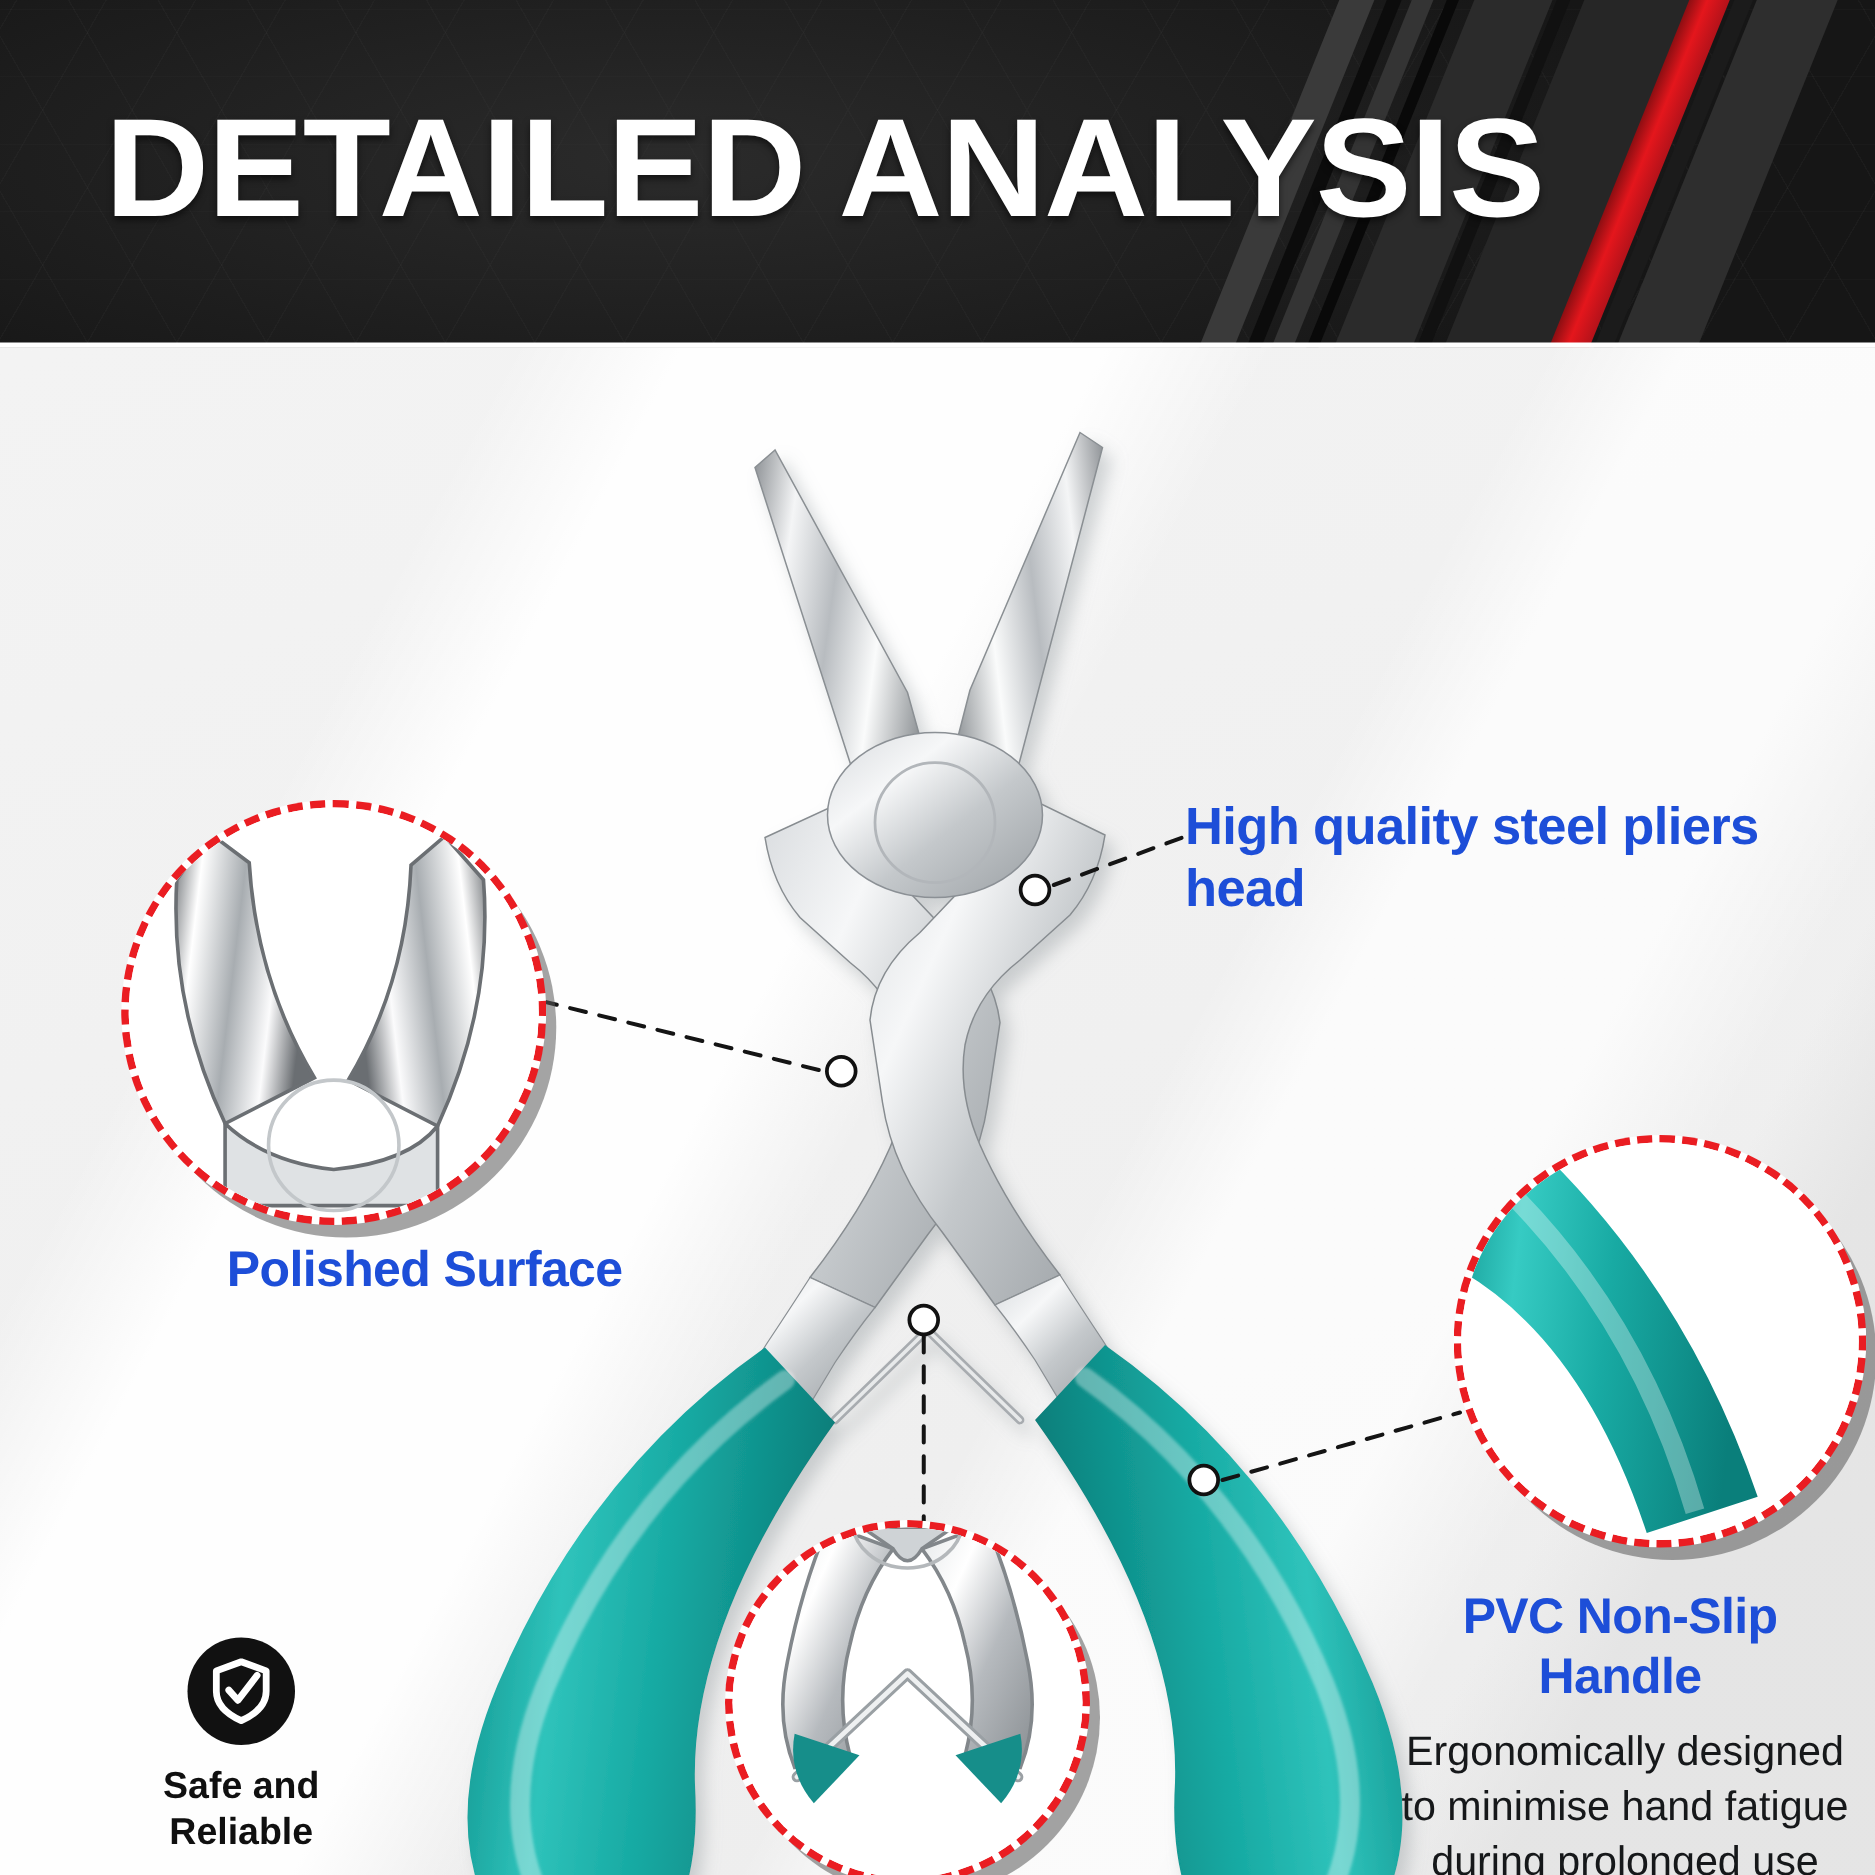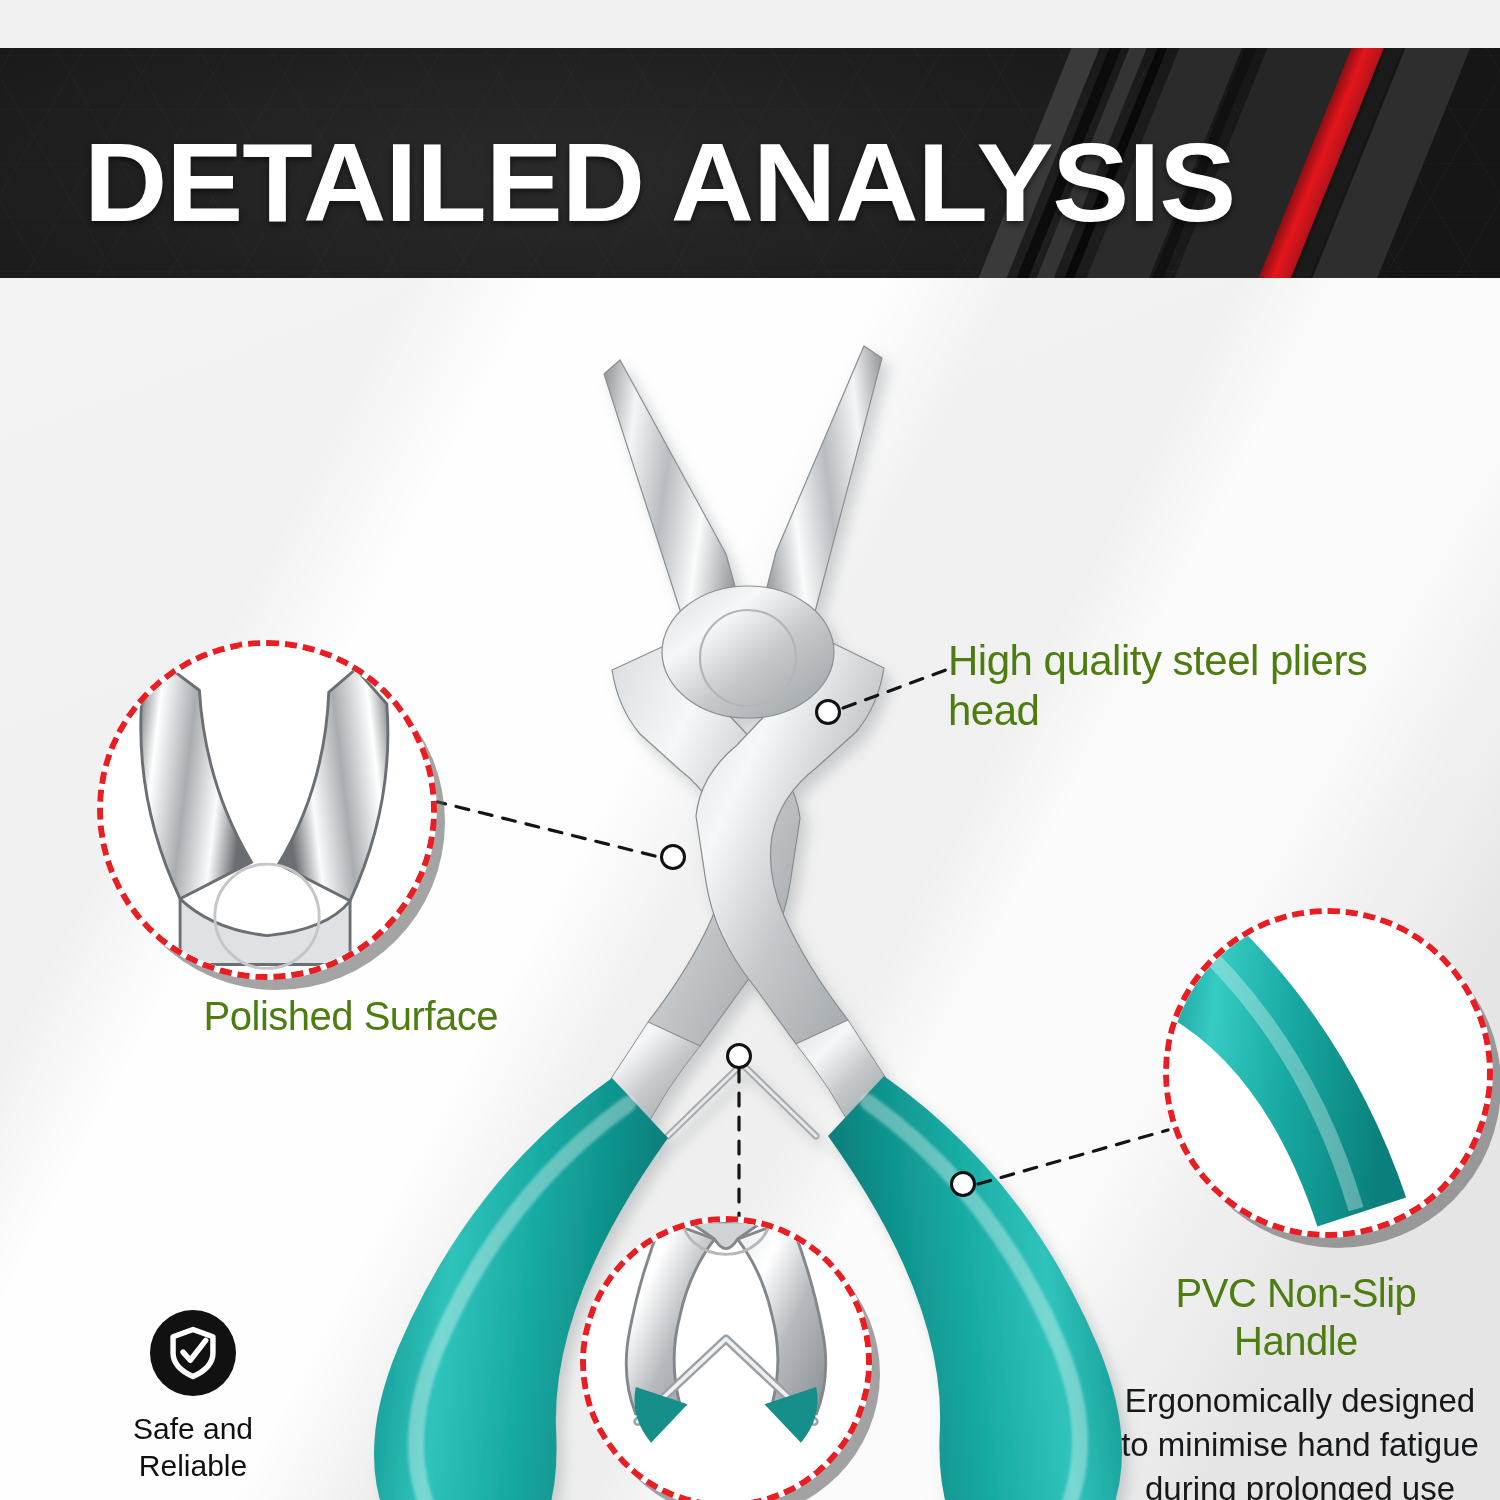--- a/index.html
+++ b/index.html
@@ -9,21 +9,20 @@
     font-family:"Liberation Sans", sans-serif;
     background:#f0f0f0;
     position:relative;
   }
 
   
   .header{
     position:absolute; left:0; top:0; width:1500px; height:278px;
     background:#161616;
     overflow:hidden;
-    margin-top:48px;
   }
   .hexpattern{
     position:absolute; inset:0;
     background-image:
       repeating-linear-gradient(60deg, rgba(255,255,255,.030) 0 1px, transparent 1px 62px),
       repeating-linear-gradient(-60deg, rgba(255,255,255,.030) 0 1px, transparent 1px 62px),
       repeating-linear-gradient(0deg, rgba(255,255,255,.022) 0 1px, transparent 1px 54px);
     opacity:.9;
   }
   .hdr-vignette{
@@ -70,22 +69,22 @@
       linear-gradient(118deg, rgba(255,255,255,0) 26%, rgba(255,255,255,.95) 31%, rgba(255,255,255,.95) 43%, rgba(255,255,255,0) 48%),
       linear-gradient(118deg, rgba(255,255,255,0) 56%, rgba(255,255,255,.75) 60%, rgba(255,255,255,.75) 68%, rgba(255,255,255,0) 73%),
       linear-gradient(118deg, rgba(226,226,226,0) 74%, rgba(228,228,228,.9) 78%, rgba(228,228,228,.9) 92%, rgba(226,226,226,0) 96%),
       linear-gradient(160deg,#f4f4f4 0%, #ececec 100%);
   }
 
   
   .headline{
     position:absolute;
     font-family:"Liberation Sans", sans-serif;
-    font-weight:normal;
-    color:#4d7c0f;
+    font-weight:bold;
+    color:#1d4ed8;
     letter-spacing:-0.5px;
   }
   .bodytext{
     position:absolute;
     font-family:"Liberation Sans", sans-serif;
     font-weight:normal;
     color:#16181a;
   }
 
   
@@ -102,21 +101,21 @@
 
   
   .badge{ position:absolute; width:200px; text-align:center; left:93px; }
   .badge-circle{
     width:86px; height:86px; border-radius:50%;
     background:#111111; margin:0 auto 14px auto;
     display:flex; align-items:center; justify-content:center;
   }
   .badge-label{
     font-family:"Liberation Sans", sans-serif;
-    font-weight:normal; font-size:30px; line-height:37px; color:#101010;
+    font-weight:bold; font-size:30px; line-height:37px; color:#101010;
   }
   .badge1{ top:1032px; }
 
   
   .callout{
     position:absolute; border-radius:50%;
     background:#ffffff;
     border:6px dashed #ea1d22;
     overflow:hidden;
     box-shadow:10px 12px 0 -2px rgba(90,90,90,.55);

